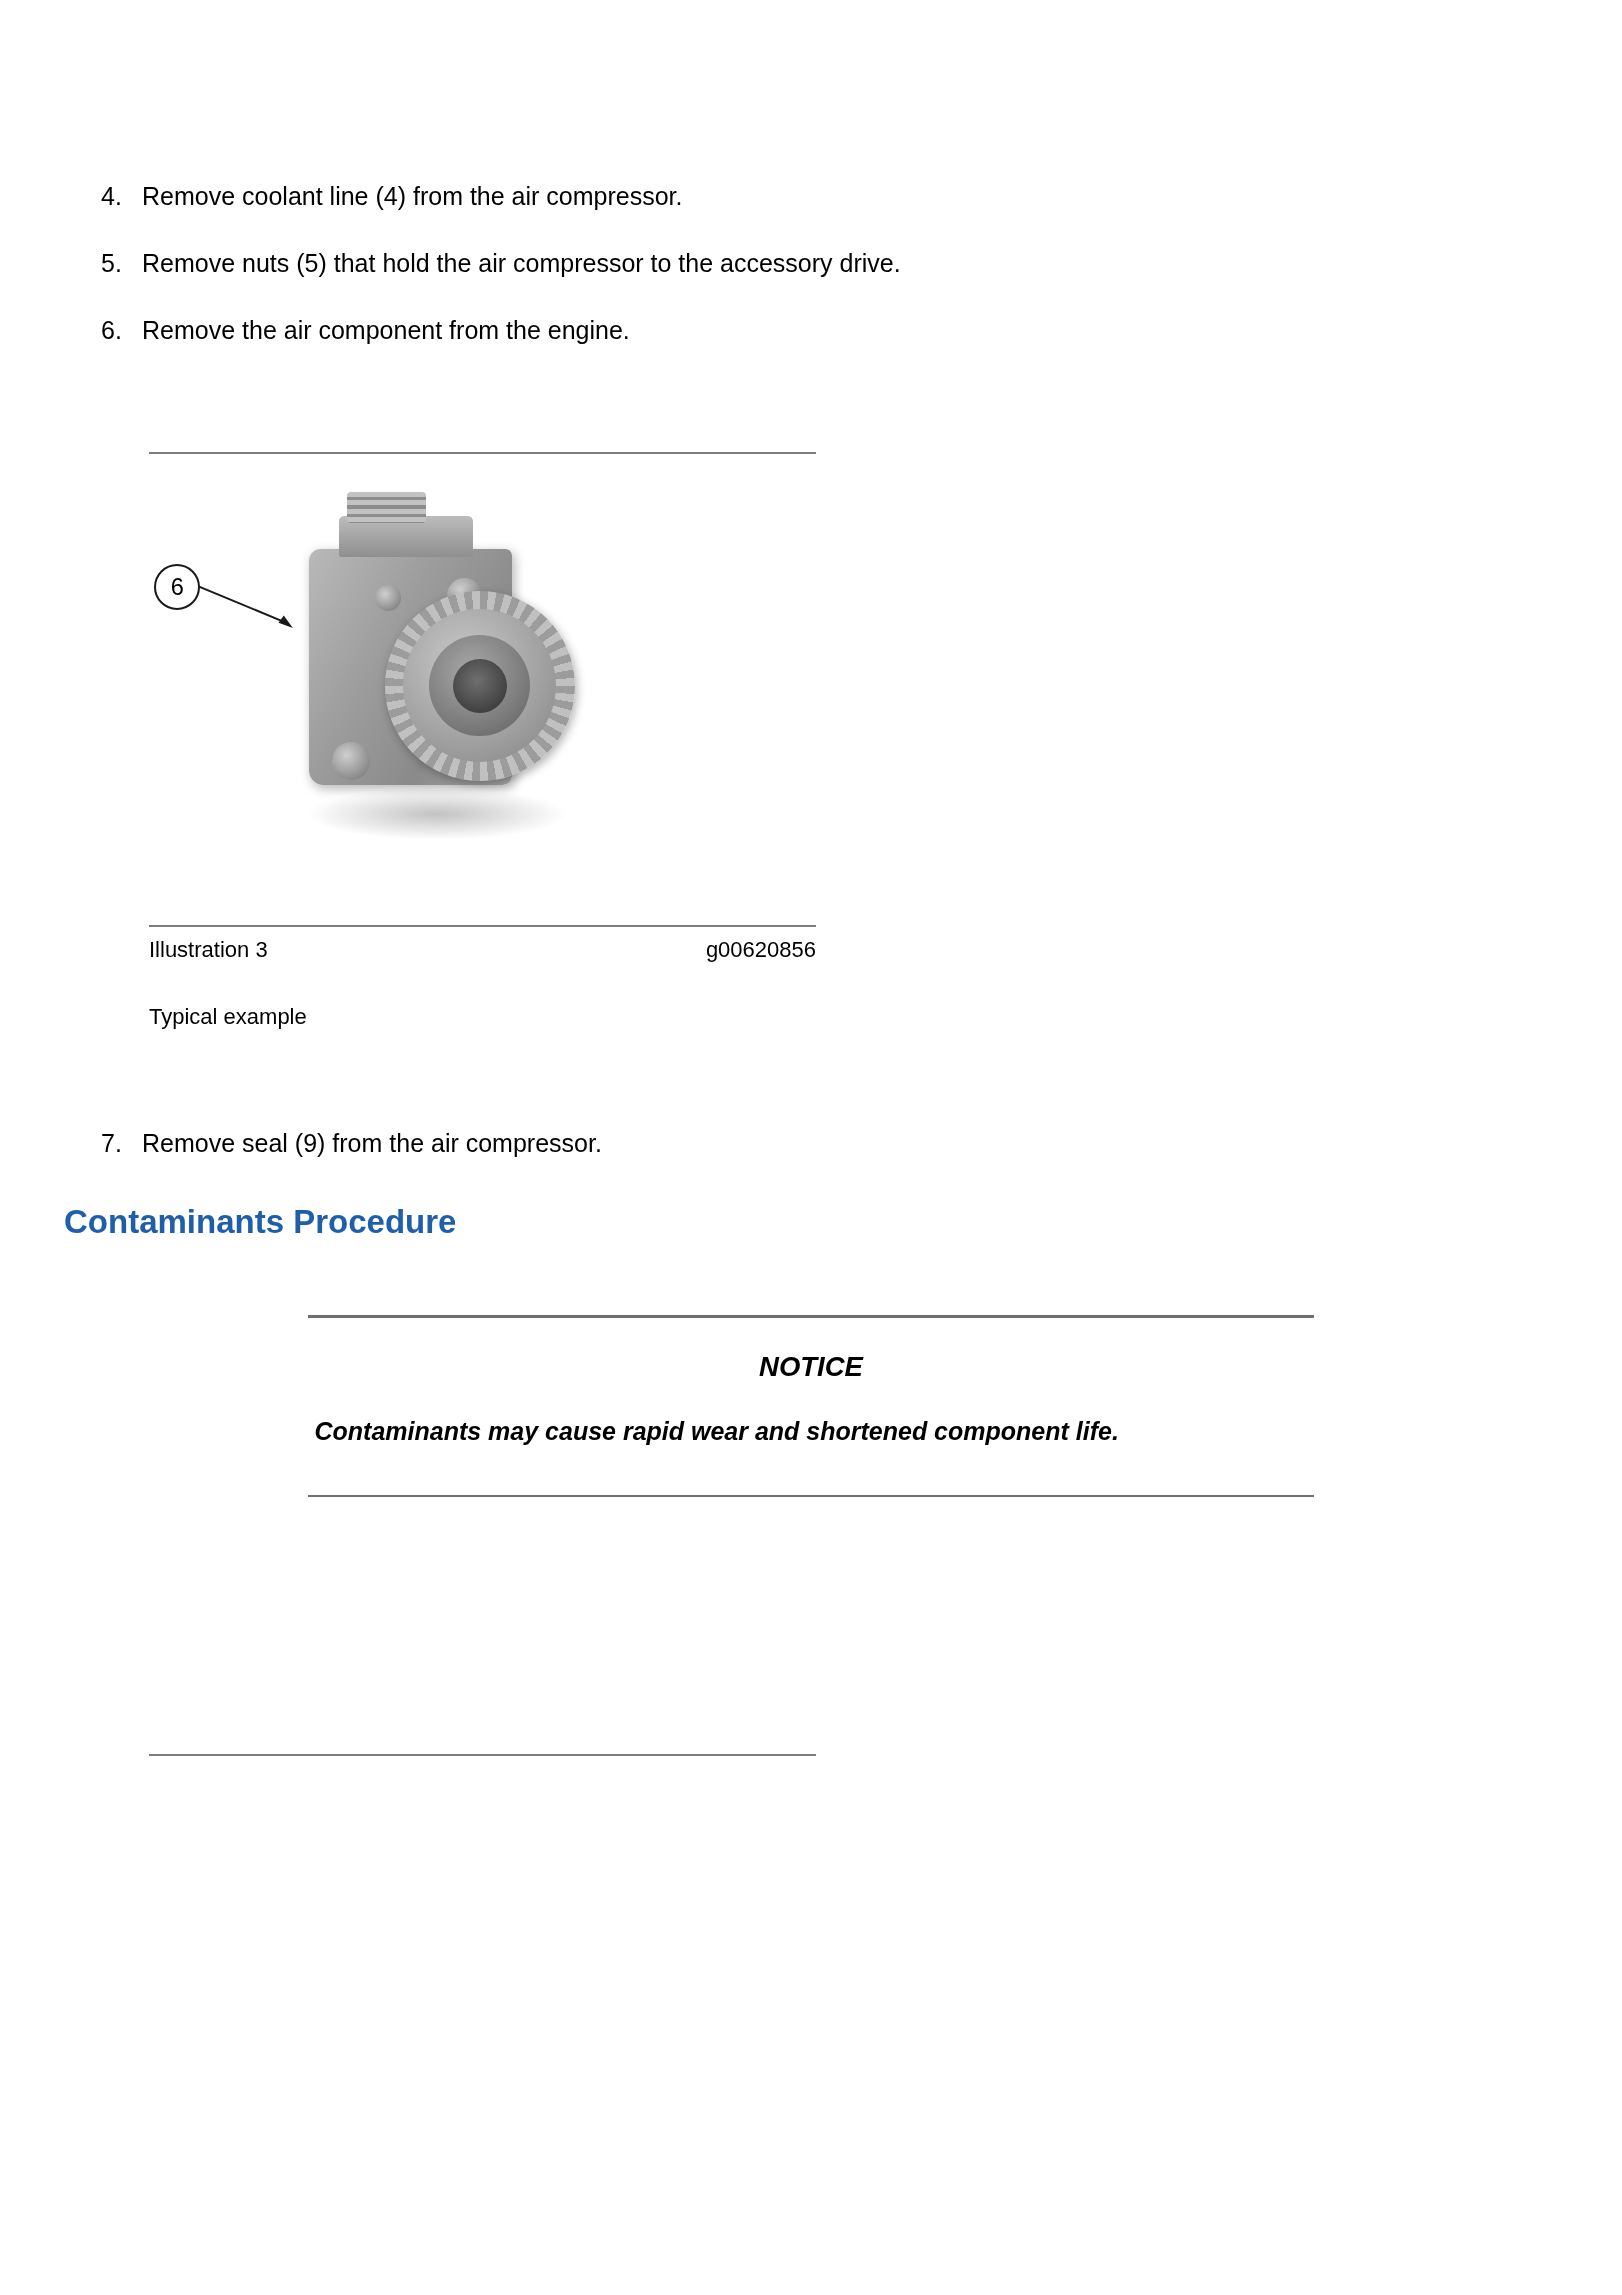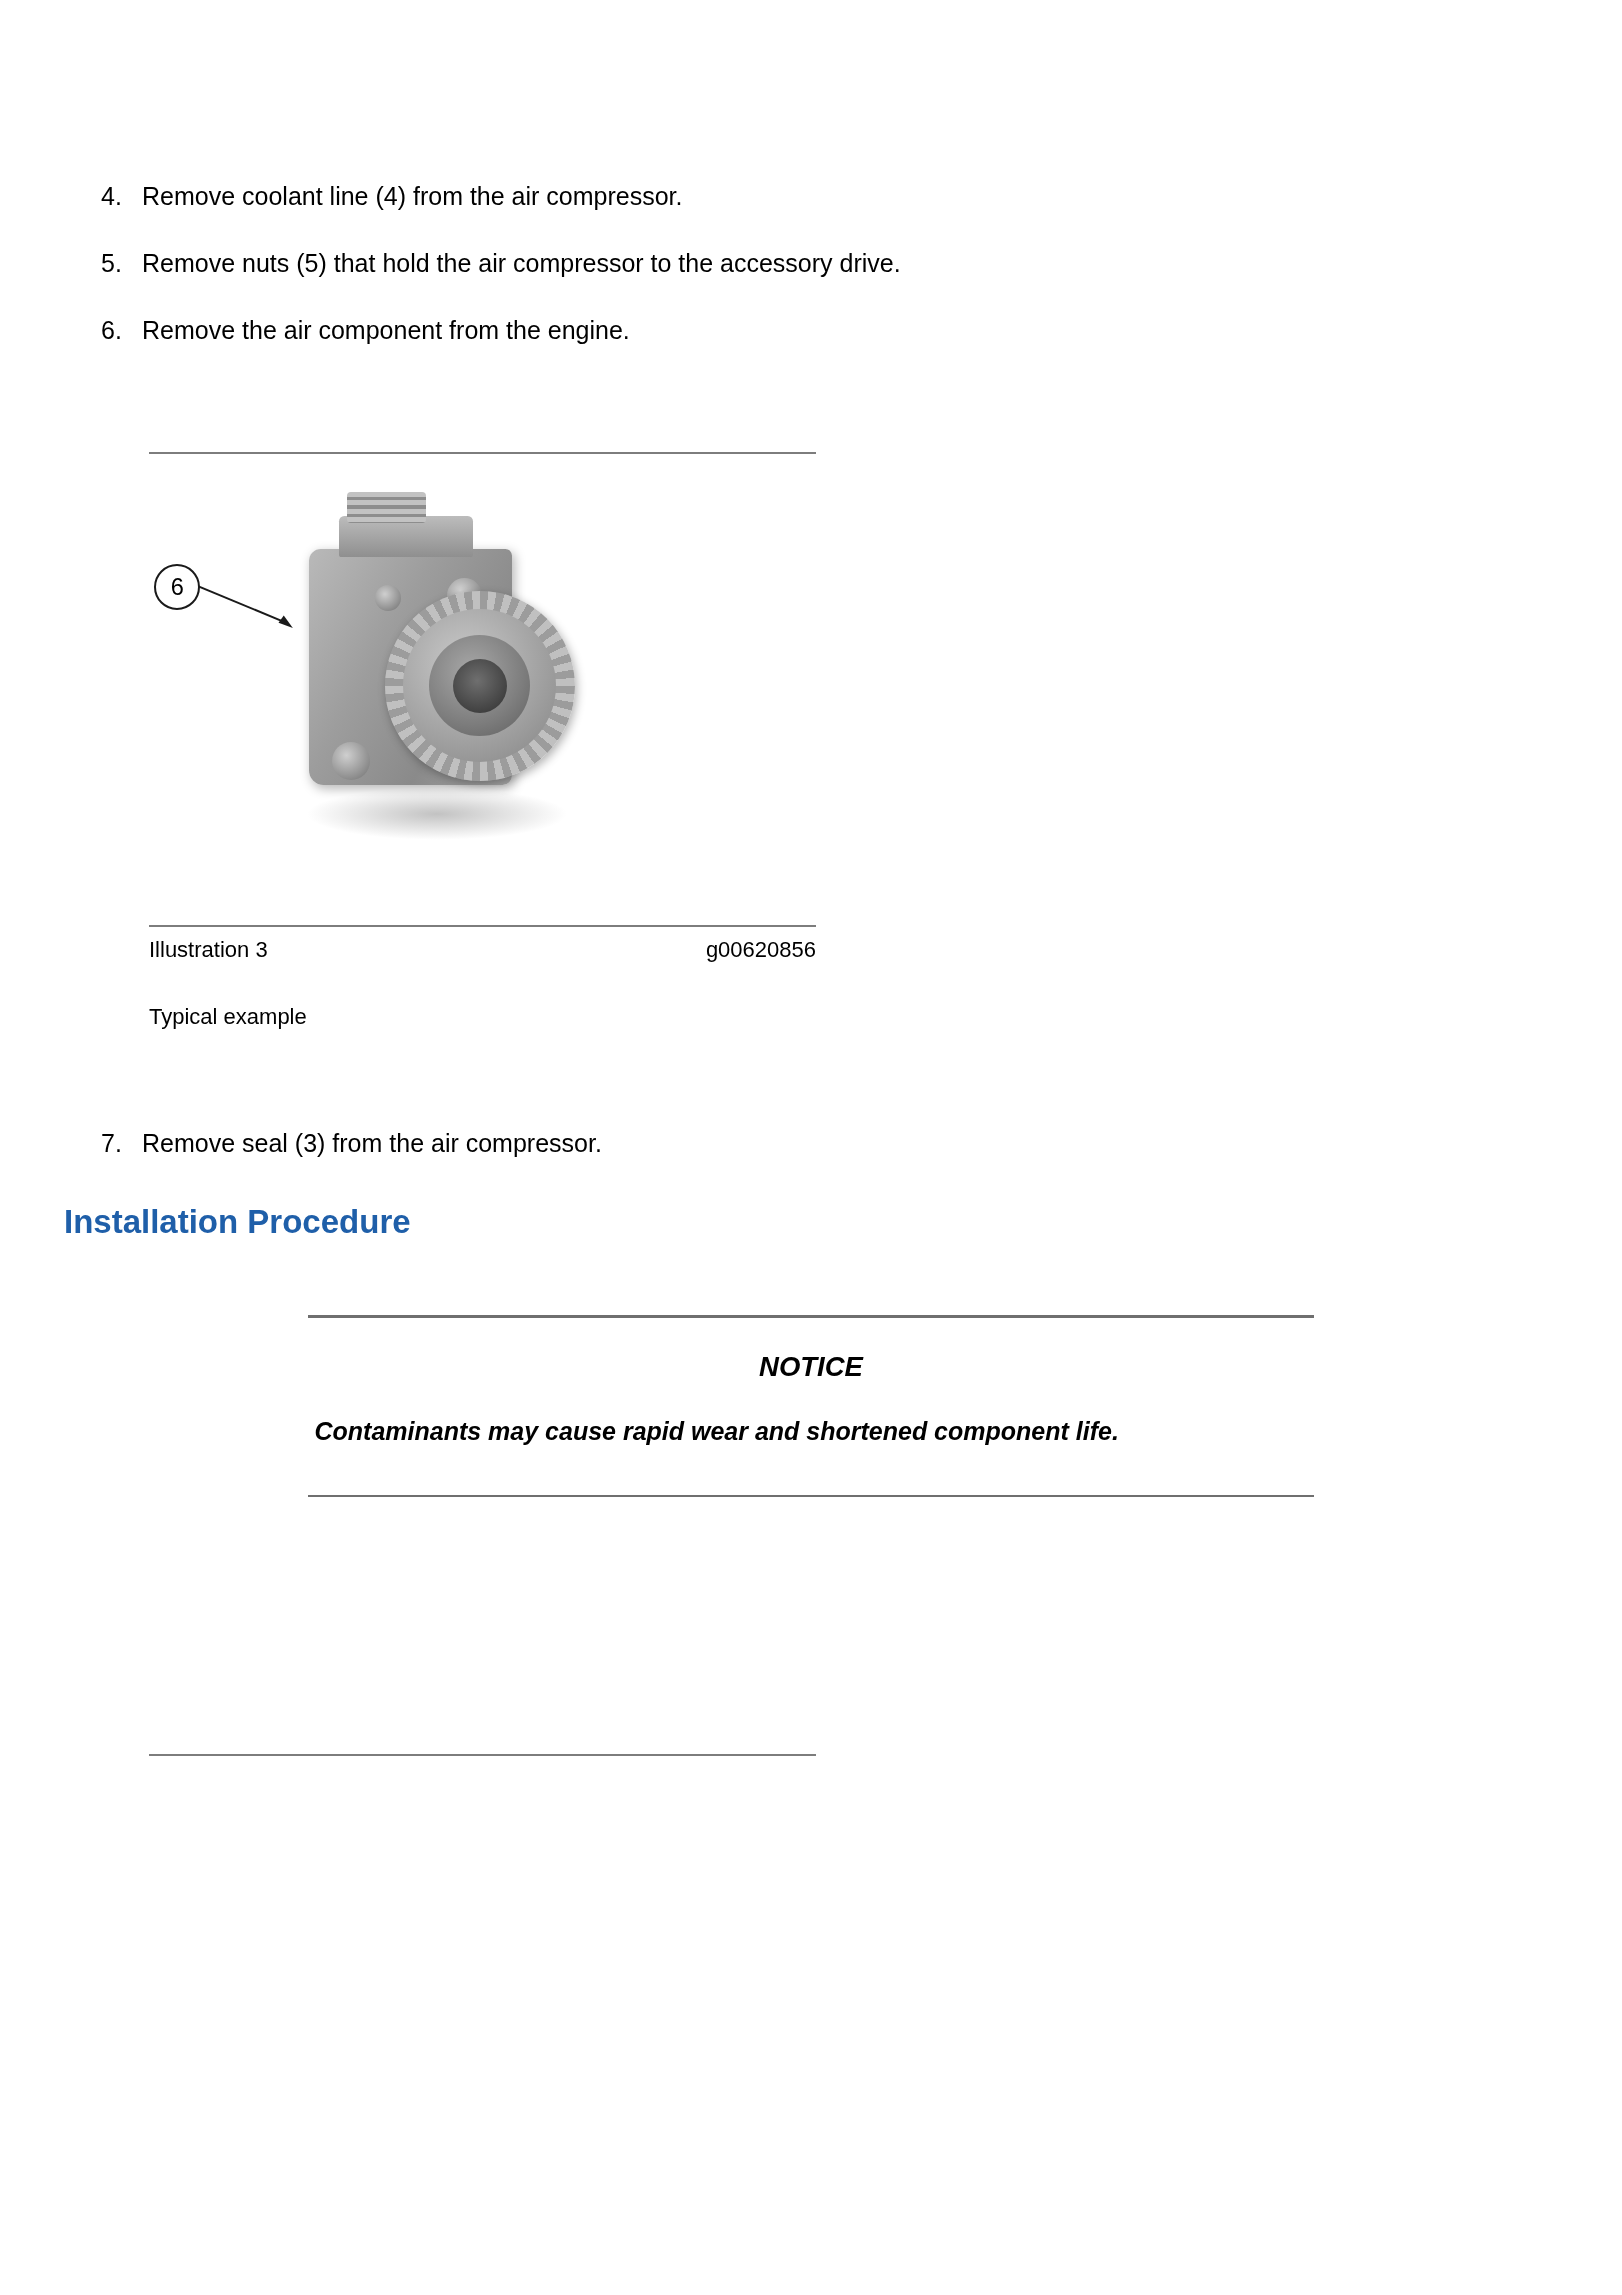--- a/index.html
+++ b/index.html
@@ -337,24 +337,24 @@
     <div class="illus-caption">
       <span>Illustration 3</span>
       <span>g00620856</span>
     </div>
 
     <div class="illus-sub">Typical example</div>
   </div>
 
   <div class="step7">
     <span class="step-num">7.</span>
-    <span class="step-text">Remove seal (3) from the air compressor.</span>
+    <span class="step-text">Remove seal (9) from the air compressor.</span>
   </div>
 
-  <div class="section-heading">Installation Procedure</div>
+  <div class="section-heading">Contaminants Procedure</div>
 
   <div class="notice">
     <div class="notice-rule"></div>
     <div class="notice-inner">
       <div class="notice-title">NOTICE</div>
       <div class="notice-body">
         <p>Contaminants may cause rapid wear and shortened component life.</p>
       </div>
       <div class="notice-pad-bottom"></div>
     </div>

